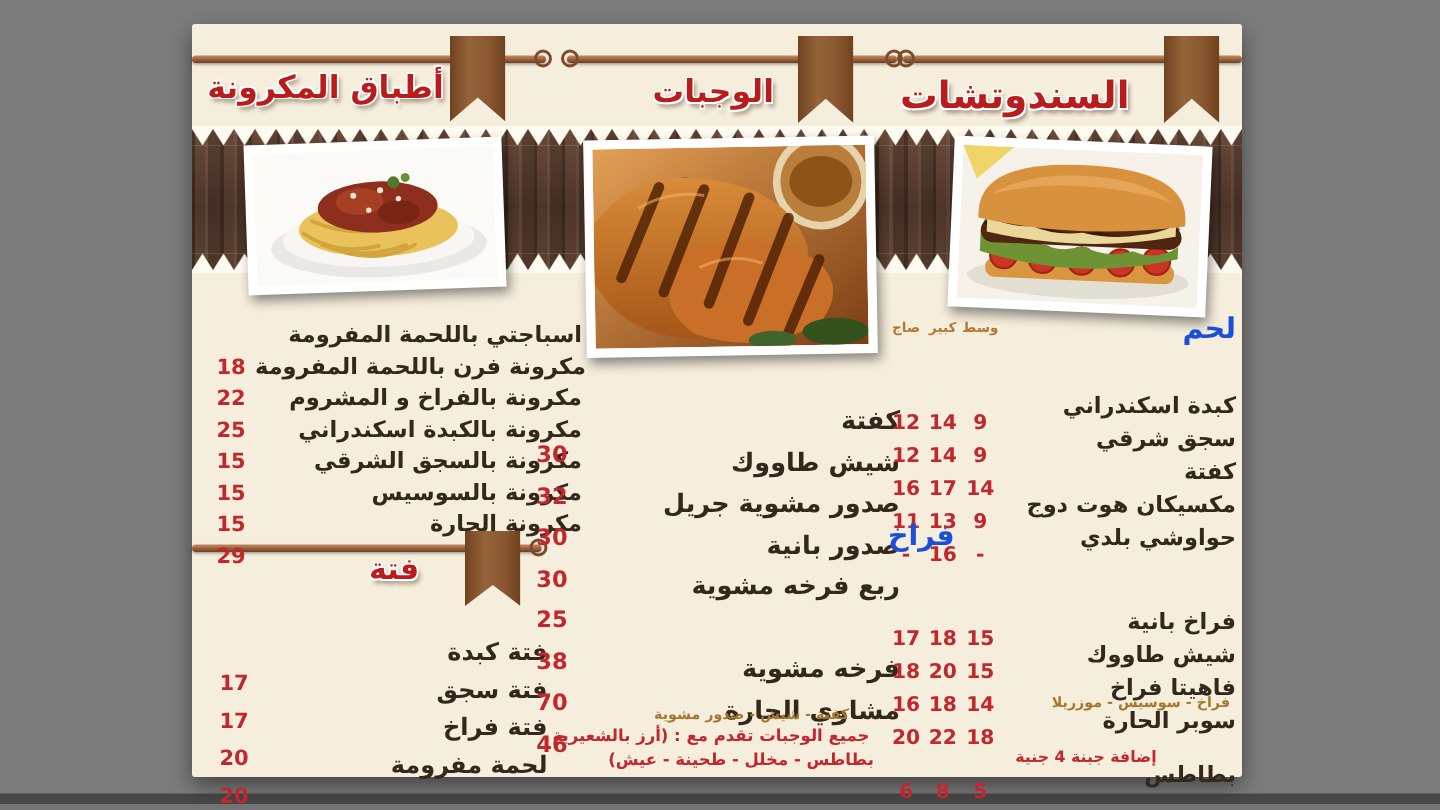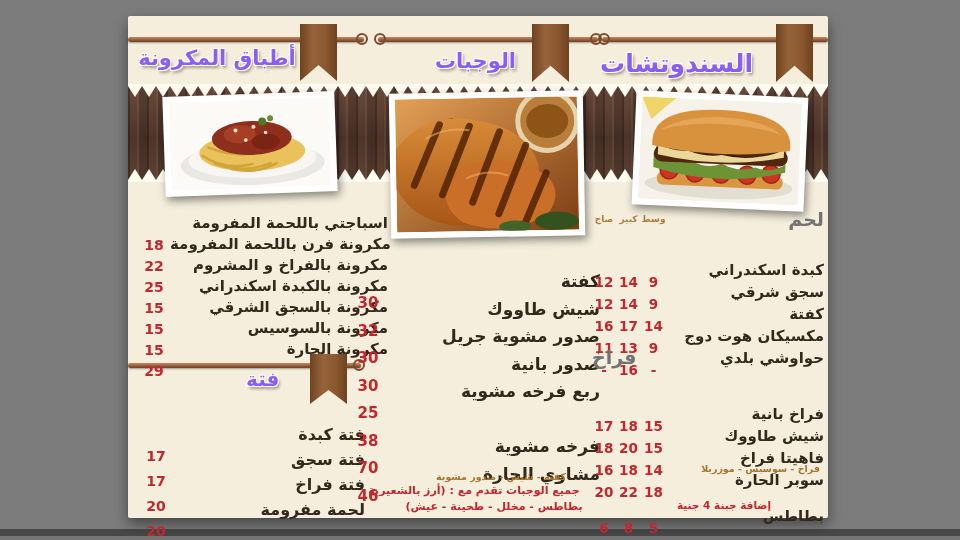--- a/index.html
+++ b/index.html
@@ -36,21 +36,21 @@
   .ribbon{position:absolute;width:37px;z-index:5;
     background:linear-gradient(90deg,#6f421f,#96643a 35%,#8a5730 70%,#6f421f);
     clip-path:polygon(0 0,100% 0,100% 100%,50% 72%,0 100%);
     box-shadow:1px 2px 3px rgba(0,0,0,.3);}
   .ribbon-pasta{left:172px;top:8px;height:57px;}
   .ribbon-meals{left:404px;top:8px;height:58px;}
   .ribbon-sand {left:648px;top:8px;height:58px;}
   .ribbon-fatta{left:182px;top:338px;height:50px;}
 
   
-  .sec-title{position:absolute;z-index:6;font-weight:bold;color:#8b5cf6;direction:rtl;text-align:center;
+  .sec-title{position:absolute;z-index:6;font-weight:bold;color:#b91c1c;direction:rtl;text-align:center;
     text-shadow:-1px -1px 0 #fff,1px -1px 0 #fff,-1px 1px 0 #fff,1px 1px 0 #fff,2px 3px 3px rgba(70,45,20,.45);}
   .t-pasta{left:10px;width:158px;top:30px;font-size:21px;}
   .t-meals{left:300px;width:95px;top:33px;font-size:21px;}
   .t-sand {left:490px;width:135px;top:33px;font-size:25px;}
   .t-fatta{left:118px;width:55px;top:351px;font-size:20px;text-align:left;}
 
   
   .photo{position:absolute;z-index:3;background:#fff;padding:6px;box-shadow:2px 4px 8px rgba(0,0,0,.45);}
   .photo svg{display:block;}
   .ph-left{left:36px;top:78px;transform:rotate(-2deg);}
@@ -78,21 +78,21 @@
   .col-meals .name{font-size:17px;}
   .col-meals .price{font-size:15px;}
 
   .col-sand{left:464px;top:192px;width:232px;}
   .col-sand .row{grid-template-columns:24px 25px 25px 1fr;}
   .col-sand .row{height:22px;}
   .col-sand .name{font-size:15px;margin-top:20px;}
   .col-sand .price{font-size:13.5px;}
   .hdr-row{display:grid;grid-template-columns:24px 25px 25px 1fr;height:22px;align-items:center;}
   .size-hdr{color:#b27a35;font-weight:bold;font-size:9px;text-align:center;}
-  .grp-hdr{color:#737373;font-weight:bold;font-size:19px;text-align:right;direction:rtl;}
+  .grp-hdr{color:#1d4ed8;font-weight:bold;font-size:19px;text-align:right;direction:rtl;}
   .grp-hdr2{height:34px;display:flex;align-items:center;justify-content:flex-end;}
 
   .note{color:#a5762f;font-size:9.5px;font-weight:bold;text-align:right;direction:rtl;height:14px;line-height:14px;}
   .note-pasta{padding-right:8px;}
   .note-meals{padding-right:34px;height:13px;line-height:13px;}
   .note-sand{padding-right:4px;}
   .foot{color:#c1272d;font-weight:bold;text-align:center;direction:rtl;}
   .foot-m1{font-size:11px;height:16px;line-height:16px;padding-right:0;margin-left:-40px;transform:translateX(20px);}
   .foot-m2{font-size:11px;height:15px;line-height:15px;transform:translateX(20px);}
   .foot-s{font-size:10.5px;height:14px;line-height:14px;transform:translateX(16px);}

